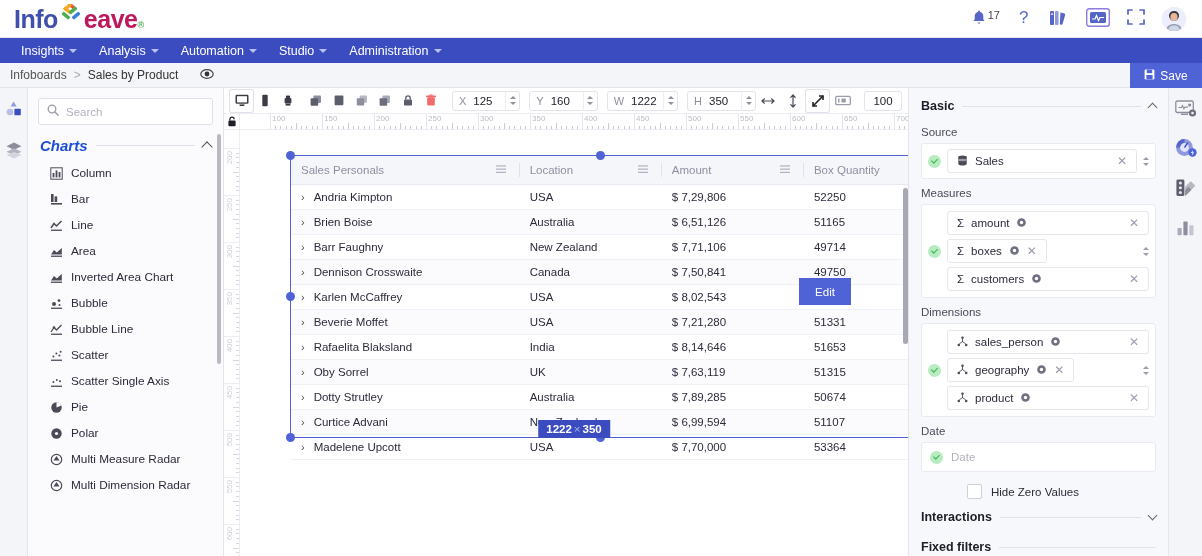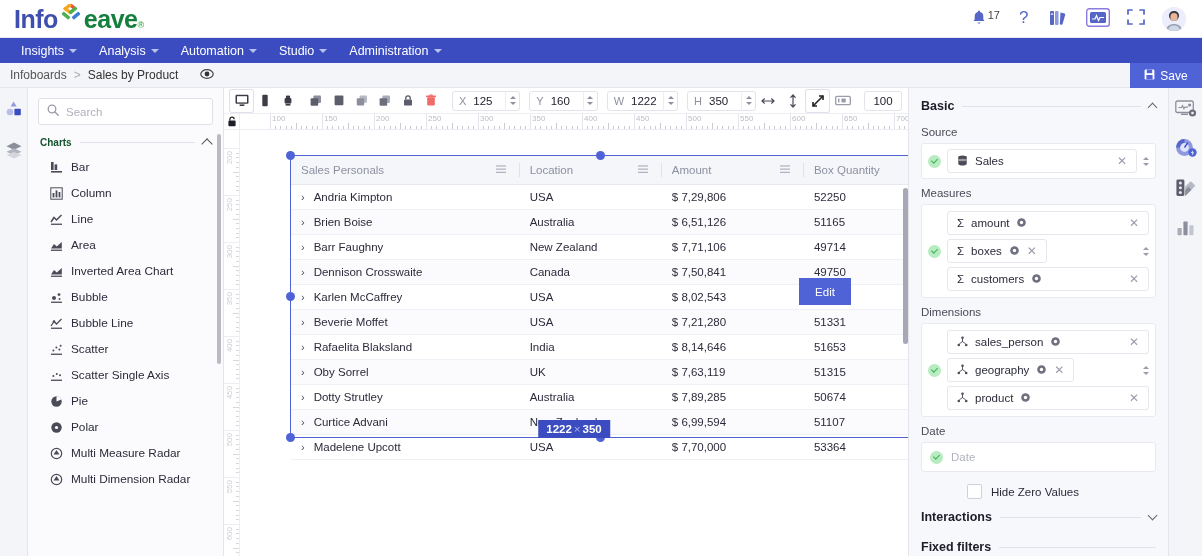--- a/index.html
+++ b/index.html
@@ -13,21 +13,21 @@
 
   
   .topbar {
     height: 38px; background: #fff;
     display: flex; align-items: center;
     border-bottom: 1px solid #e6e6ee;
     position: relative;
   }
   .logo { margin-left: 14px; display: flex; align-items: baseline; font-size: 25px; font-weight: bold; letter-spacing: -0.5px; }
   .logo .lg-info { color: #3f4fb0; }
-  .logo .lg-weave { color: #15803d; }
+  .logo .lg-weave { color: #be185d; }
   .logo .lg-reg { font-size: 9px; color: #4caf50; vertical-align: super; }
 
   .leafmark { position: relative; width: 26px; height: 24px; display: inline-block; }
 
   .top-icons { margin-left: auto; display: flex; align-items: center; gap: 17px; padding-right: 16px; }
   .ticon { color: #5566c6; display: flex; align-items: center; cursor: pointer; }
   .bellwrap { position: relative; display: flex; align-items: flex-start; }
   .bellcount { font-size: 11px; color: #444; margin-left: 1px; }
   .avatar { width: 24px; height: 24px; border-radius: 50%; background: #e3e6f5; overflow: hidden; position: relative; }
 
@@ -67,21 +67,21 @@
   .chartpanel { width: 196px; background: #fbfbfd; border-right: 1px solid #e3e4ec; position: relative; display: flex; flex-direction: column; }
   .searchbox {
     margin: 10px 10px 6px 10px; height: 27px; border: 1px solid #dfe0ea; border-radius: 3px;
     background: #fff; display: flex; align-items: center; padding: 0 8px; gap: 7px;
   }
   .searchbox input { border: none; outline: none; font-size: 11.5px; font-family: inherit; color: #333; width: 100%; background: transparent; }
   .searchbox input::placeholder { color: #b0b2bd; }
   .chartshead {
     display: flex; align-items: center; padding: 6px 12px 4px 12px; gap: 8px;
   }
-  .chartshead .ttl { font-size: 10px; font-weight: bold; color: #14532d; }
+  .chartshead .ttl { font-size: 15px; font-weight: bold; color: #1d4ed8; font-style: italic; }
   .chartshead .rule { flex: 1; height: 1px; background: #e0e1ea; }
   .chevron-up { width: 8px; height: 8px; border-left: 1.6px solid #555; border-top: 1.6px solid #555; transform: rotate(45deg); margin-bottom: -3px; }
   .chartlist { flex: 1; overflow: hidden; padding-top: 2px; }
   .chartitem { display: flex; align-items: center; gap: 8px; padding: 6px 12px 6px 22px; font-size: 11.8px; color: #2b2b3b; cursor: pointer; }
   .ci-ic { width: 13px; height: 13px; display: flex; align-items: center; justify-content: center; color: #4b4b58; }
   .panel-scroll { position: absolute; right: 2px; top: 46px; width: 4px; height: 230px; background: #b9bac4; border-radius: 2px; }
 
   
   .canvasarea { flex: 1; background: #fff; display: flex; flex-direction: column; position: relative; min-width: 0; }
 
@@ -343,37 +343,37 @@
     <div class="chartshead">
       <span class="ttl">Charts</span>
       <span class="rule"></span>
       <span class="chevron-up"></span>
     </div>
 
     <div class="chartlist">
       <div class="chartitem">
         <span class="ci-ic">
             <svg width="13" height="13" viewBox="0 0 13 13">
-              <rect x="1" y="1" width="2.6" height="8" fill="#4b4b58"></rect>
-              <rect x="4.6" y="3.4" width="2.6" height="5.6" fill="#4b4b58"></rect>
-              <rect x="1" y="10" width="11" height="1.6" fill="#4b4b58"></rect>
-            </svg>
-          </span>
-        <span>Bar</span>
-      </div>
-      <div class="chartitem">
-        <span class="ci-ic">
-            <svg width="13" height="13" viewBox="0 0 13 13">
               <rect x="0.8" y="0.8" width="11.4" height="11.4" fill="none" stroke="#4b4b58" stroke-width="1"></rect>
               <rect x="2.6" y="6" width="1.8" height="4.4" fill="#4b4b58"></rect>
               <rect x="5.6" y="3.4" width="1.8" height="7" fill="#4b4b58"></rect>
               <rect x="8.6" y="5" width="1.8" height="5.4" fill="#4b4b58"></rect>
             </svg>
           </span>
         <span>Column</span>
+      </div>
+      <div class="chartitem">
+        <span class="ci-ic">
+            <svg width="13" height="13" viewBox="0 0 13 13">
+              <rect x="1" y="1" width="2.6" height="8" fill="#4b4b58"></rect>
+              <rect x="4.6" y="3.4" width="2.6" height="5.6" fill="#4b4b58"></rect>
+              <rect x="1" y="10" width="11" height="1.6" fill="#4b4b58"></rect>
+            </svg>
+          </span>
+        <span>Bar</span>
       </div>
       <div class="chartitem">
         <span class="ci-ic">
             <svg width="13" height="13" viewBox="0 0 13 13">
               <polyline points="1,9 4,4.5 6.5,7 11.5,2" fill="none" stroke="#4b4b58" stroke-width="1.5"></polyline>
               <rect x="1" y="10.6" width="11" height="1.3" fill="#4b4b58"></rect>
             </svg>
           </span>
         <span>Line</span>
       </div>

